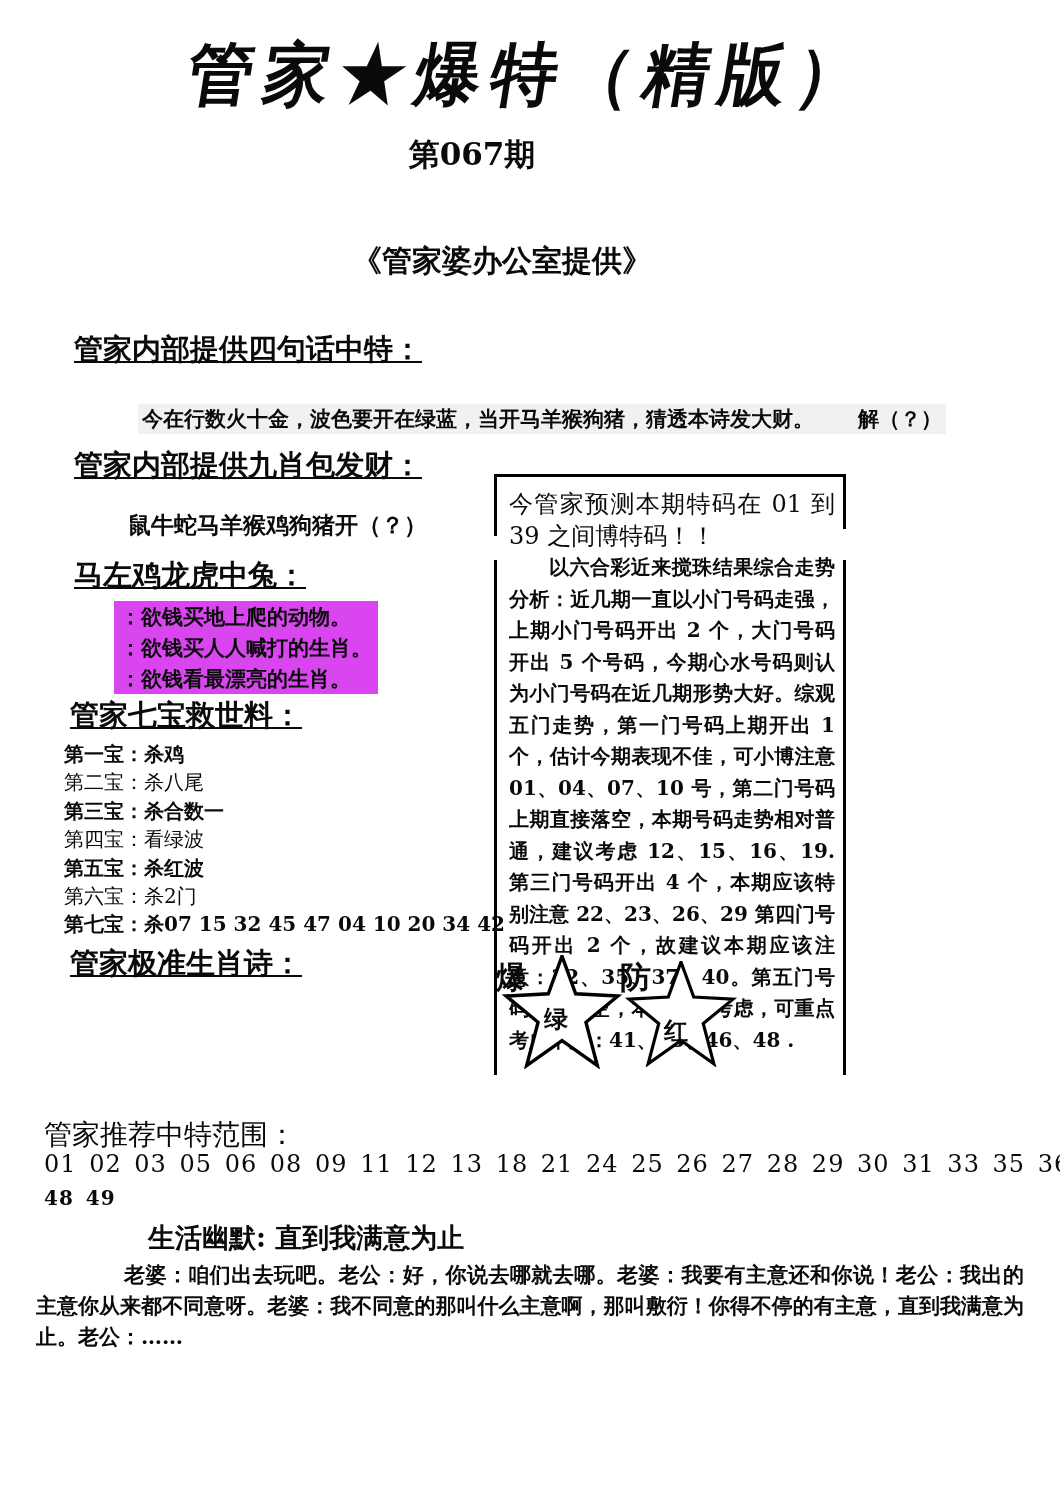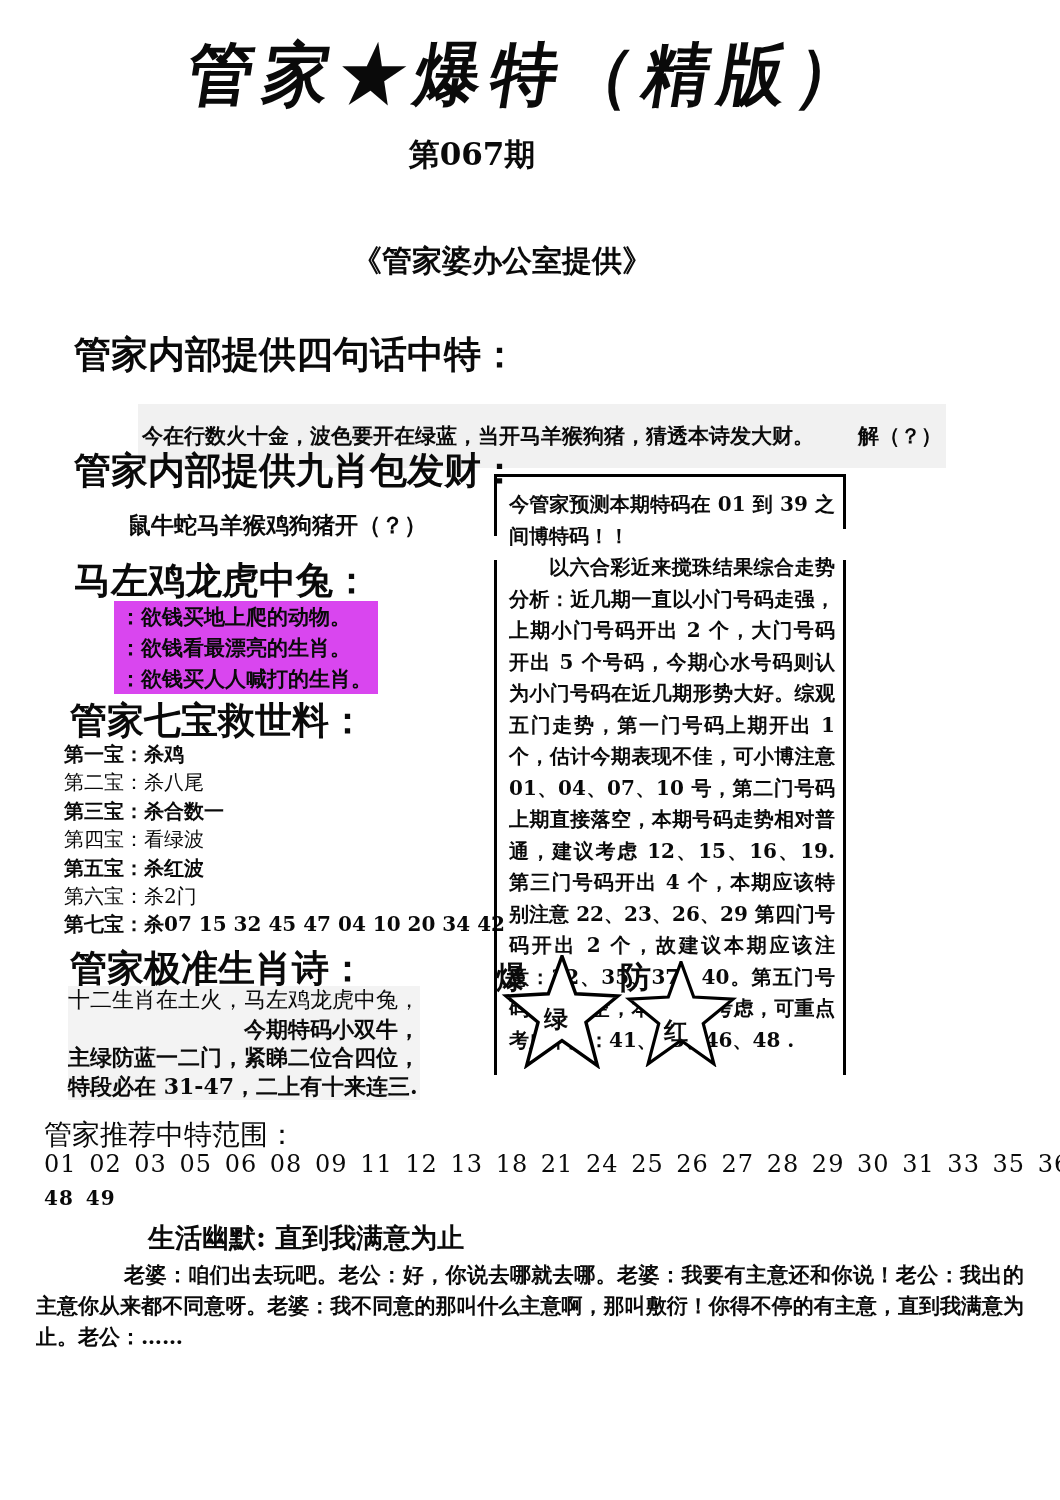--- a/index.html
+++ b/index.html
@@ -26,27 +26,27 @@
     left:0;top:134px;width:100%;
     text-align:center;font-size:31px;font-weight:700;
     transform:translateX(-58px);
   }
   .provider{
     left:0;top:241px;width:100%;
     text-align:center;font-size:30px;font-weight:600;
     transform:translateX(-28px);
   }
   
-  .h{font-size:37px;font-weight:700;white-space:nowrap;}
+  .h{font-size:29px;font-weight:700;white-space:nowrap;text-decoration:underline;}
   
   .poemline{
     left:138px;top:404px;
     font-size:21px;font-weight:700;white-space:nowrap;
     background:#f1f1f1;
-    padding:18px 4px;
+    padding:1px 4px;
   }
   .poem-answer{margin-left:44px;}
   .nine-content{
     left:128px;top:510px;
     font-size:23px;font-weight:700;white-space:nowrap;
   }
   .three{
     left:114px;top:601px;
     font-size:21px;line-height:31px;white-space:nowrap;
     background:#d946ef;padding:0 6px;
@@ -85,21 +85,21 @@
     text-align:justify;text-indent:88px;
   }
   
   .pbox{
     left:494px;top:474px;width:352px;height:601px;
     border:3px solid #000;border-bottom:none;
     box-sizing:border-box;
     padding:12px 8px 0 12px;
   }
   .pbox-intro{
-    font-size:20px;font-weight:700;line-height:31.5px;
+    font-size:24px;font-weight:400;line-height:31.5px;
     margin:0;text-align:justify;
   }
   .pbox-analysis{
     font-size:20px;font-weight:600;line-height:31.5px;
     margin:0;text-indent:2em;text-align:justify;
   }
   .border-gap{background:#ffffff;}
   .gap-left{left:491px;top:536px;width:7px;height:24px;}
   .gap-right{left:840px;top:529px;width:7px;height:31px;}
   
@@ -132,42 +132,36 @@
   <div class="abs poemline">
     <span>今在行数火十金，波色要开在绿蓝，当开马羊猴狗猪，猜透本诗发大财。</span><span class="poem-answer">解（？）</span>
   </div>
 
   <div class="abs h" style="left:74px;top:446px;">管家内部提供九肖包发财：</div>
   <div class="abs nine-content">鼠牛蛇马羊猴鸡狗猪开（？）</div>
 
   <div class="abs h" style="left:74px;top:556px;">马左鸡龙虎中兔：</div>
   <div class="abs three">
     <div class="l">：欲钱买地上爬的动物。</div>
+    <div class="l">：欲钱买人人喊打的生肖。</div>
     <div class="l b">：欲钱看最漂亮的生肖。</div>
-    <div class="l">：欲钱买人人喊打的生肖。</div>
   </div>
 
   <div class="abs h" style="left:70px;top:696px;">管家七宝救世料：</div>
   <div class="abs seven">
     <div class="l b">第一宝：杀鸡</div>
     <div class="l">第二宝：杀八尾</div>
     <div class="l b">第三宝：杀合数一</div>
     <div class="l">第四宝：看绿波</div>
     <div class="l b">第五宝：杀红波</div>
     <div class="l">第六宝：杀2门</div>
     <div class="l b">第七宝：杀07 15 32 45 47 04 10 20 34 42</div>
   </div>
 
   <div class="abs h" style="left:70px;top:944px;">管家极准生肖诗：</div>
-  <div class="abs zpoem">
-    <div class="l1">十二生肖在土火，马左鸡龙虎中兔，</div>
-    <div class="l2">今期特码小双牛，</div>
-    <div class="l3">主绿防蓝一二门，紧睇二位合四位，</div>
-    <div class="l4">特段必在 31-47，二上有十来连三.</div>
-  </div>
 
   <div class="abs h-recommend">管家推荐中特范围：</div>
   <div class="abs nums1">01 02 03 05 06 08 09 11 12 13 18 21 24 25 26 27 28 29 30 31 33 35 36 37 38 39 40 41 43 44 46</div>
   <div class="abs nums2">48 49</div>
 
   <div class="abs humor-h">生活幽默: 直到我满意为止</div>
   <div class="abs joke">老婆：咱们出去玩吧。老公：好，你说去哪就去哪。老婆：我要有主意还和你说！老公：我出的主意你从来都不同意呀。老婆：我不同意的那叫什么主意啊，那叫敷衍！你得不停的有主意，直到我满意为止。老公：……</div>
 
   <div class="abs pbox">
     <p class="pbox-intro">今管家预测本期特码在 01 到 39 之间博特码！！</p>

